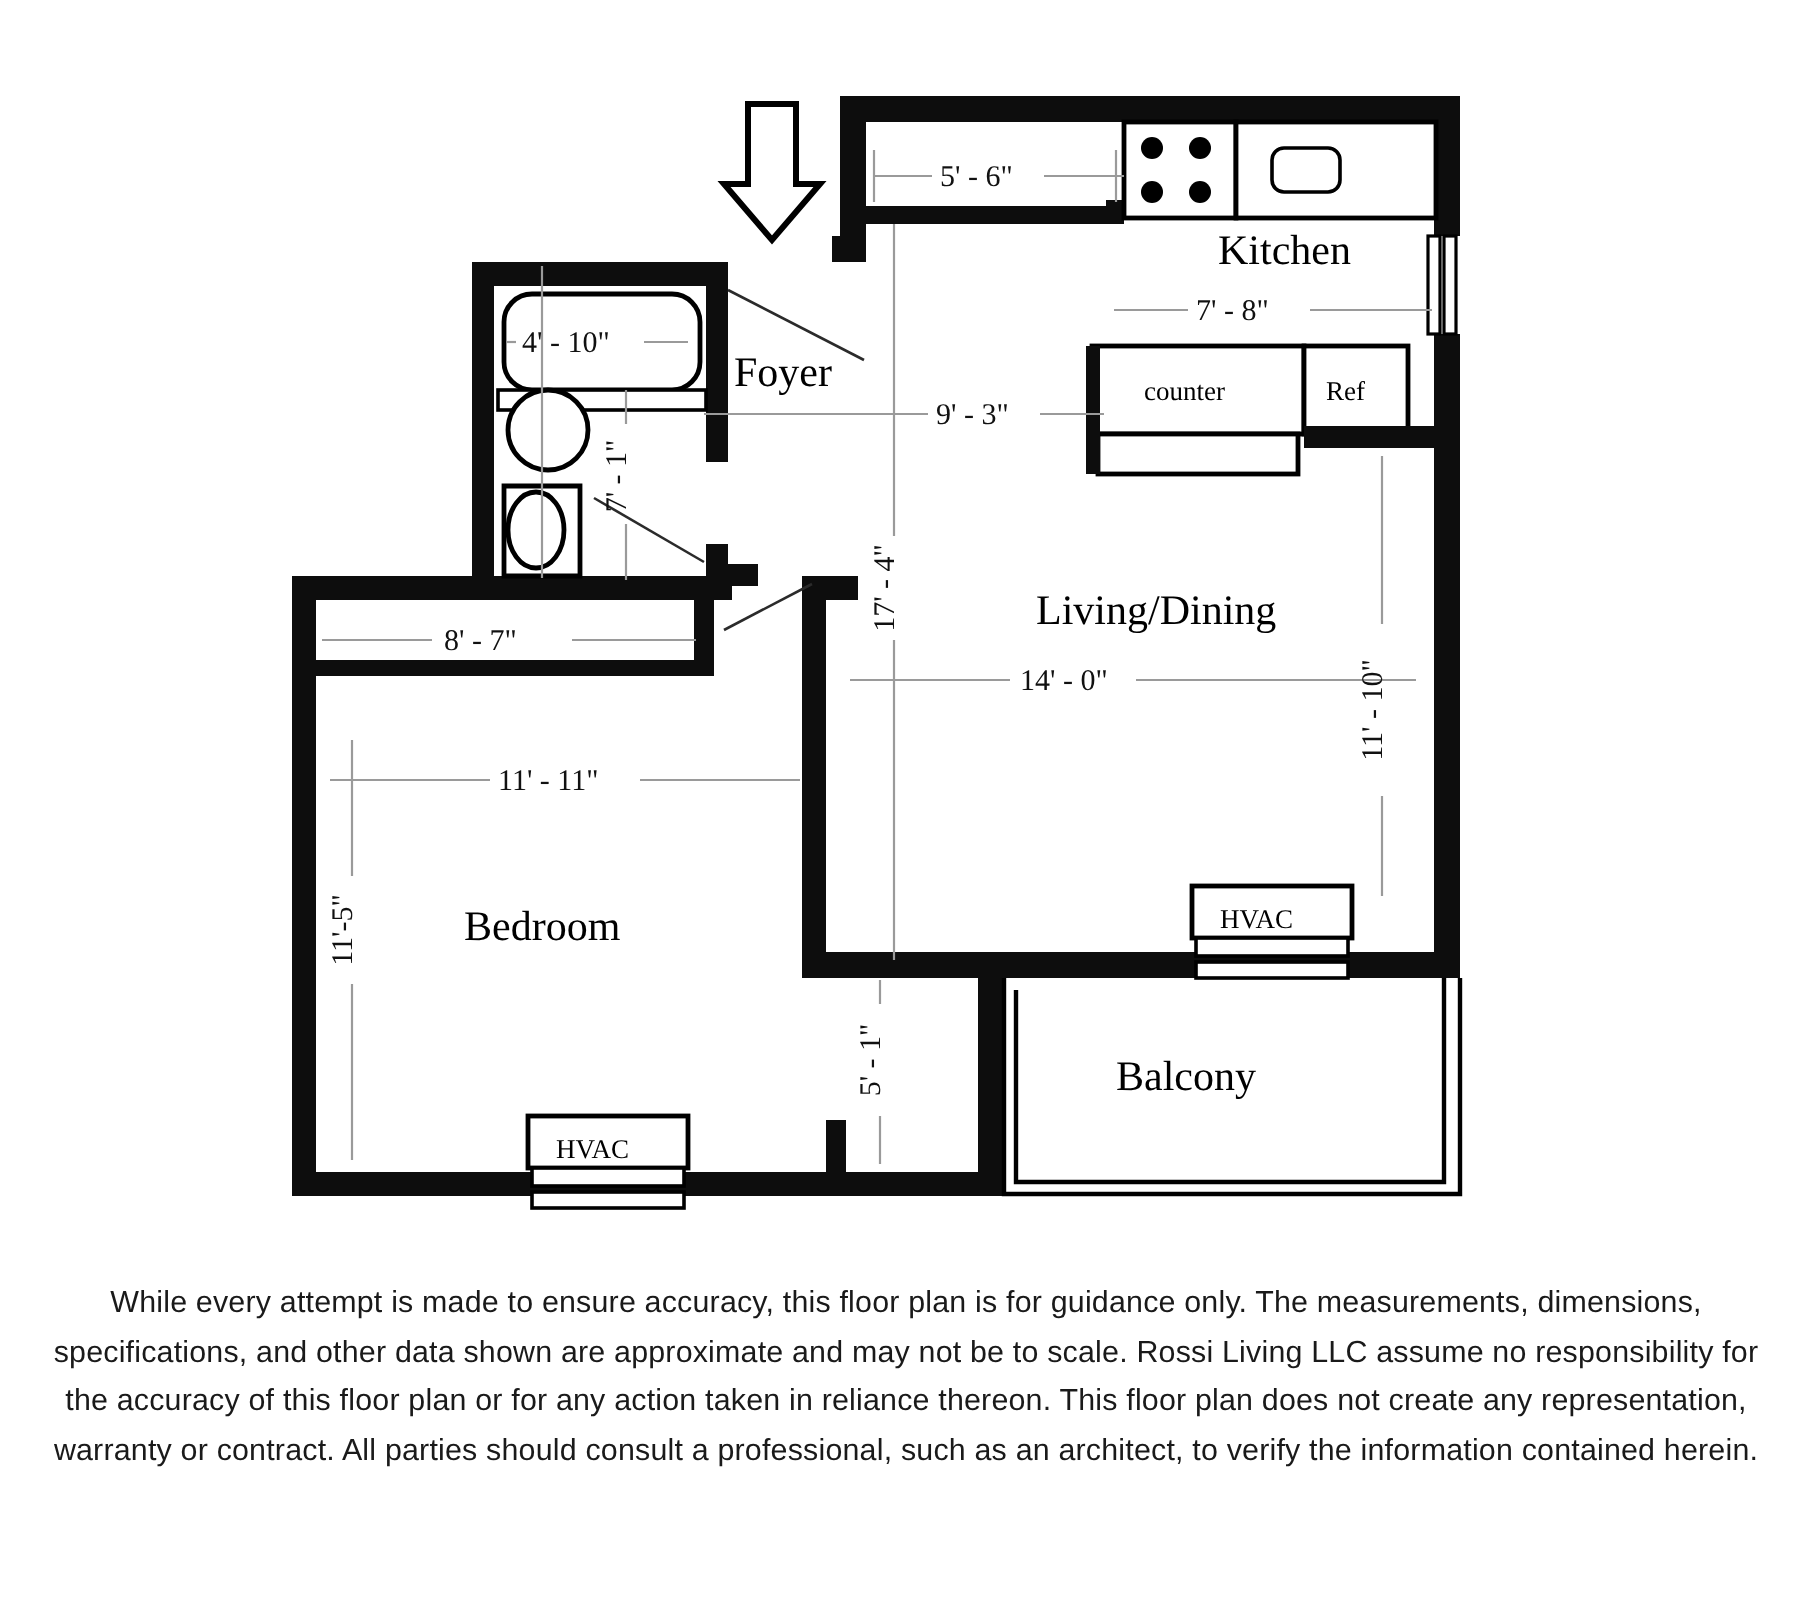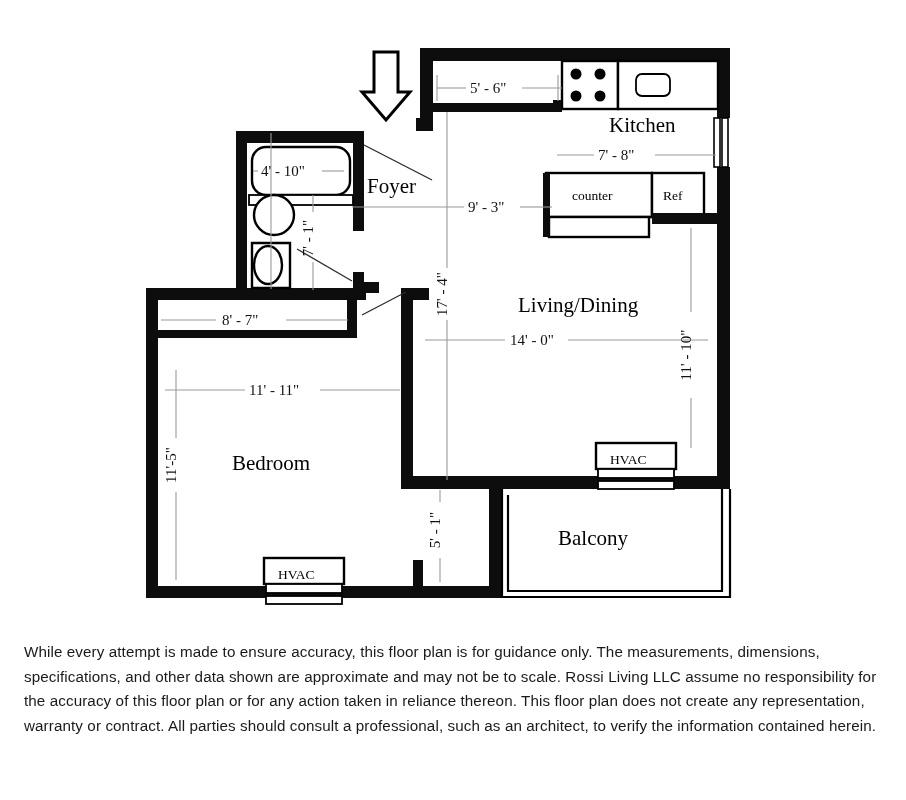--- a/index.html
+++ b/index.html
@@ -77,21 +77,21 @@
 
   #disclaimer {
     position: absolute;
     left: 24px;
     top: 640px;
     width: 858px;
     font-family: "Liberation Sans", sans-serif;
     font-size: 15.2px;
     line-height: 1.62;
     color: #1a1a1a;
-    text-align: left;
+    text-align: center;
     letter-spacing: 0.1px;
   }
 </style>
 </head>
 <body>
 
 <div id="page">
 
   <div id="plan">
     <svg width="906" height="640" viewBox="0 0 906 640" xmlns="http://www.w3.org/2000/svg">

